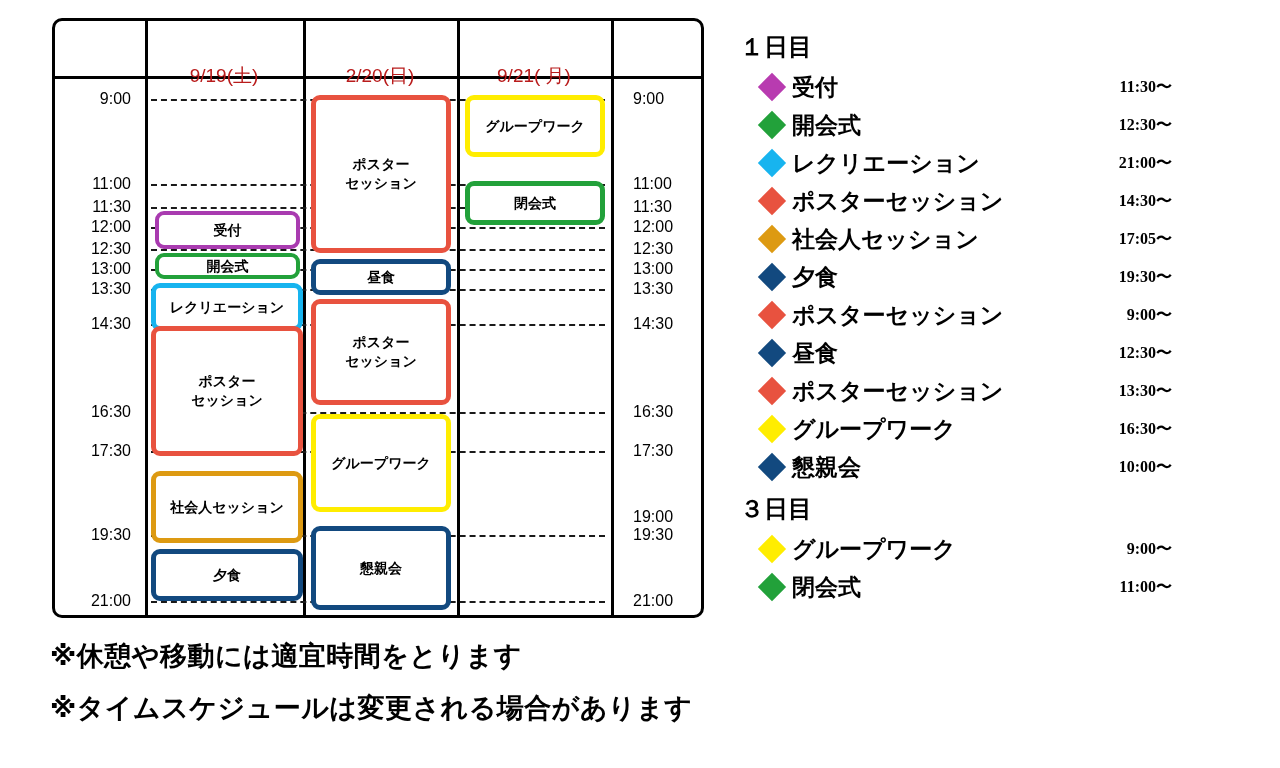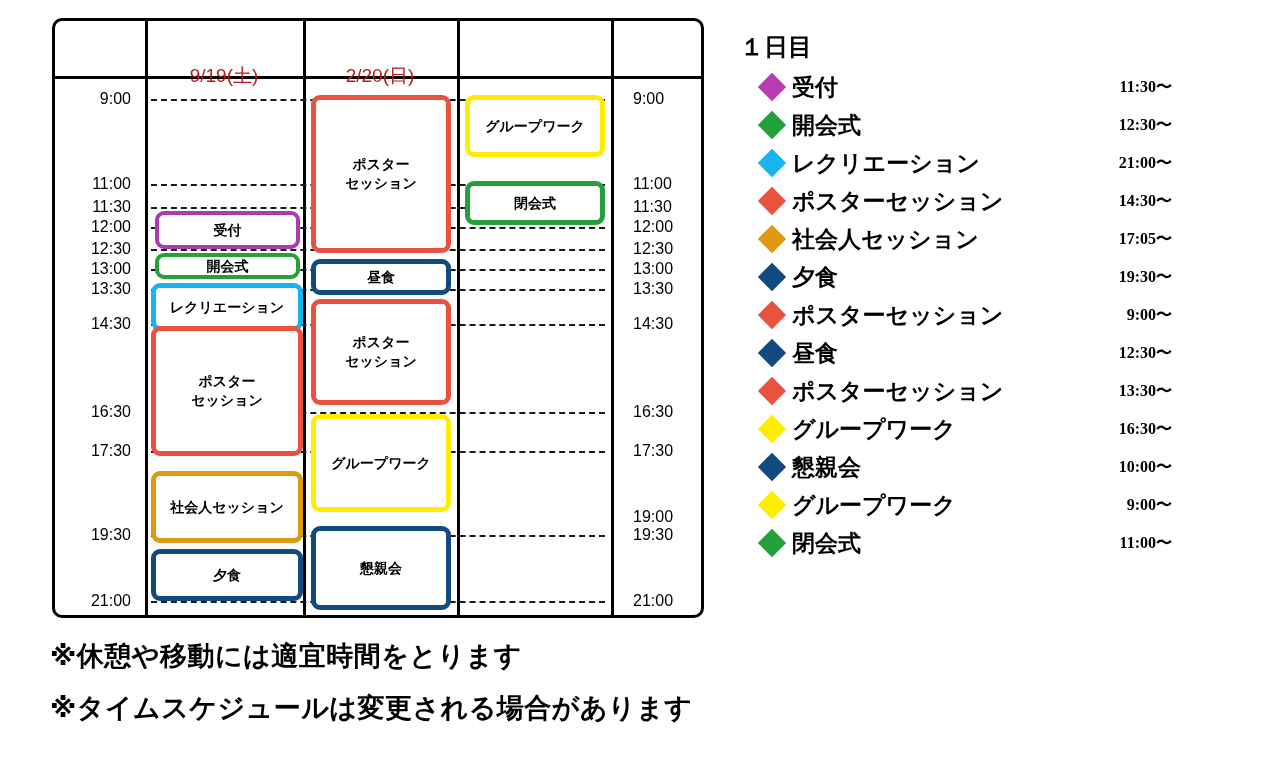--- a/index.html
+++ b/index.html
@@ -151,20 +151,21 @@
 
   <div class="vline" style="left:90px;"></div>
   <div class="vline" style="left:248px;"></div>
   <div class="vline" style="left:402px;"></div>
   <div class="vline" style="left:556px;"></div>
 
   <div class="hline" style="top:55px;"></div>
 
   <div class="day-header" style="left:90px;width:158px;">9/19(土)</div>
   <div class="day-header" style="left:248px;width:154px;">2/20(日)</div>
+  <div class="day-header" style="left:402px;width:154px;">9/21( 月)</div>
 
   <div class="dash" style="left:96px;width:454px;top:78px;"></div>
   <div class="dash" style="left:96px;width:454px;top:163px;"></div>
   <div class="dash" style="left:96px;width:454px;top:186px;"></div>
   <div class="dash" style="left:96px;width:454px;top:206px;"></div>
   <div class="dash" style="left:96px;width:454px;top:228px;"></div>
   <div class="dash" style="left:96px;width:454px;top:248px;"></div>
   <div class="dash" style="left:96px;width:454px;top:268px;"></div>
   <div class="dash" style="left:96px;width:454px;top:303px;"></div>
   <div class="dash" style="left:96px;width:454px;top:391px;"></div>
@@ -303,20 +304,21 @@
     </div>
   </div>
   <div class="legend-row">
     <div class="legend-row-inner">
       <span class="diamond" style="background:#12497f;"></span>
       <span class="legend-label">懇親会</span>
       <span class="legend-time">10:00〜</span>
     </div>
   </div>
 
+  <div class="legend-group-title" style="margin-top:6px;">３日目</div>
   <div class="legend-row">
     <div class="legend-row-inner">
       <span class="diamond" style="background:#ffed00;"></span>
       <span class="legend-label">グループワーク</span>
       <span class="legend-time">9:00〜</span>
     </div>
   </div>
   <div class="legend-row">
     <div class="legend-row-inner">
       <span class="diamond" style="background:#22a13a;"></span>

